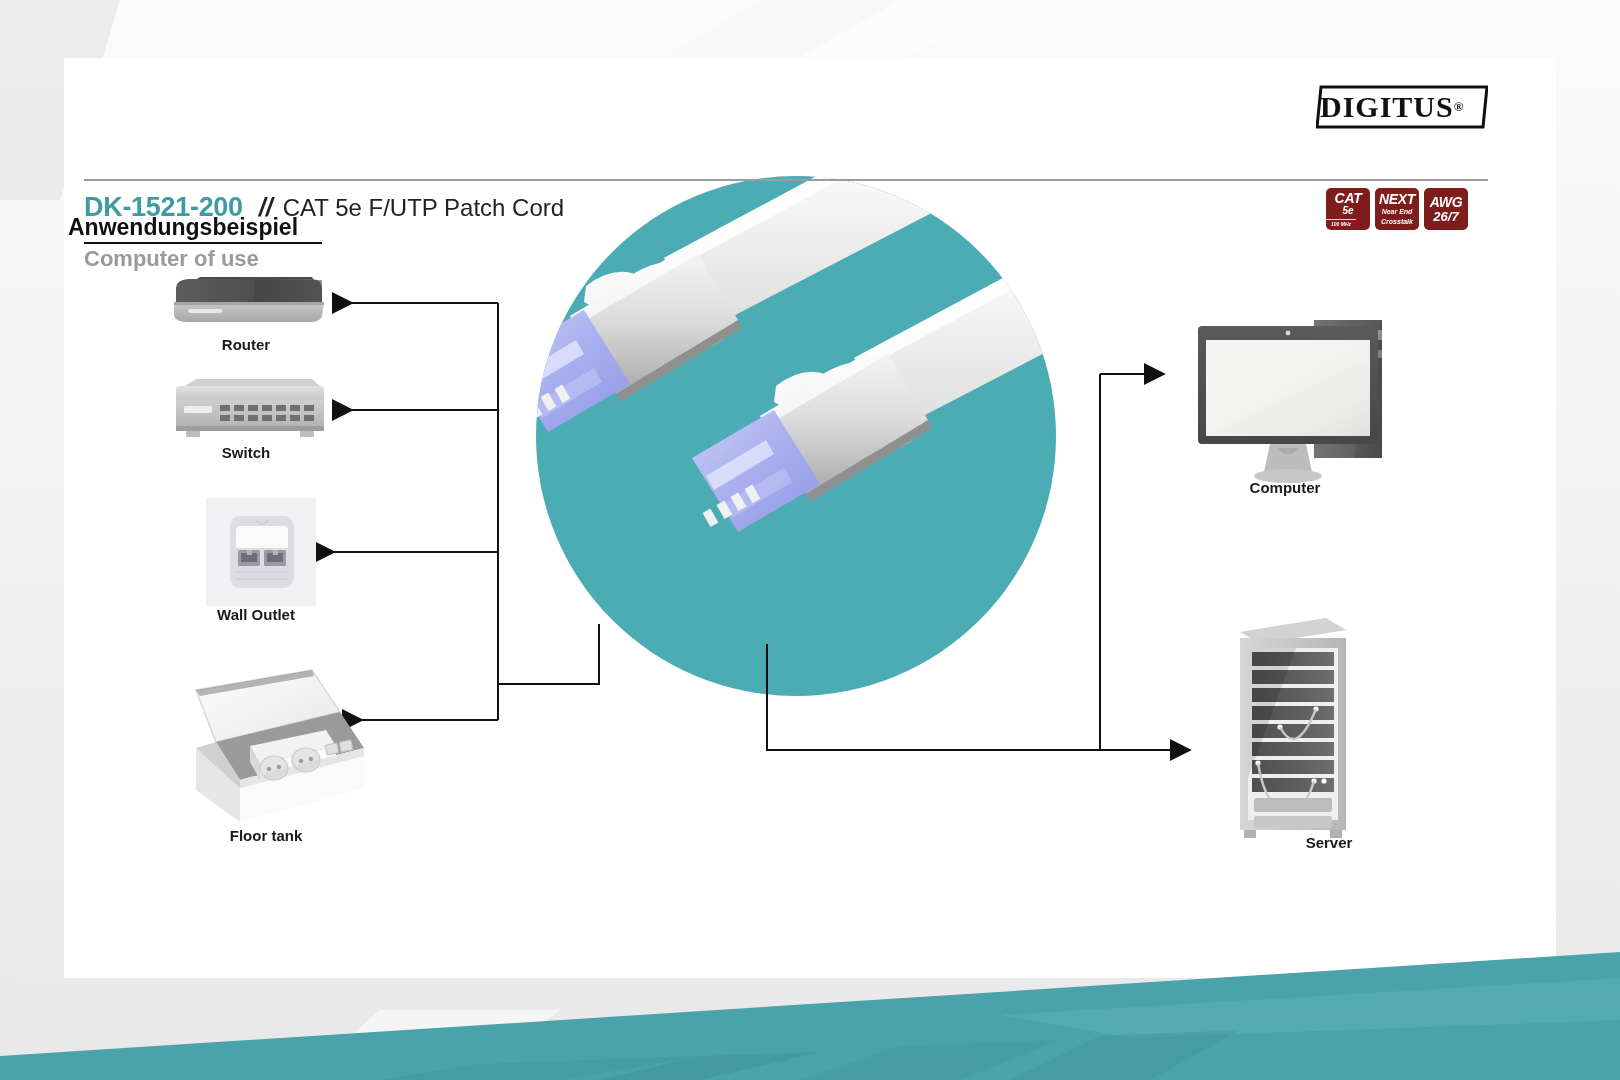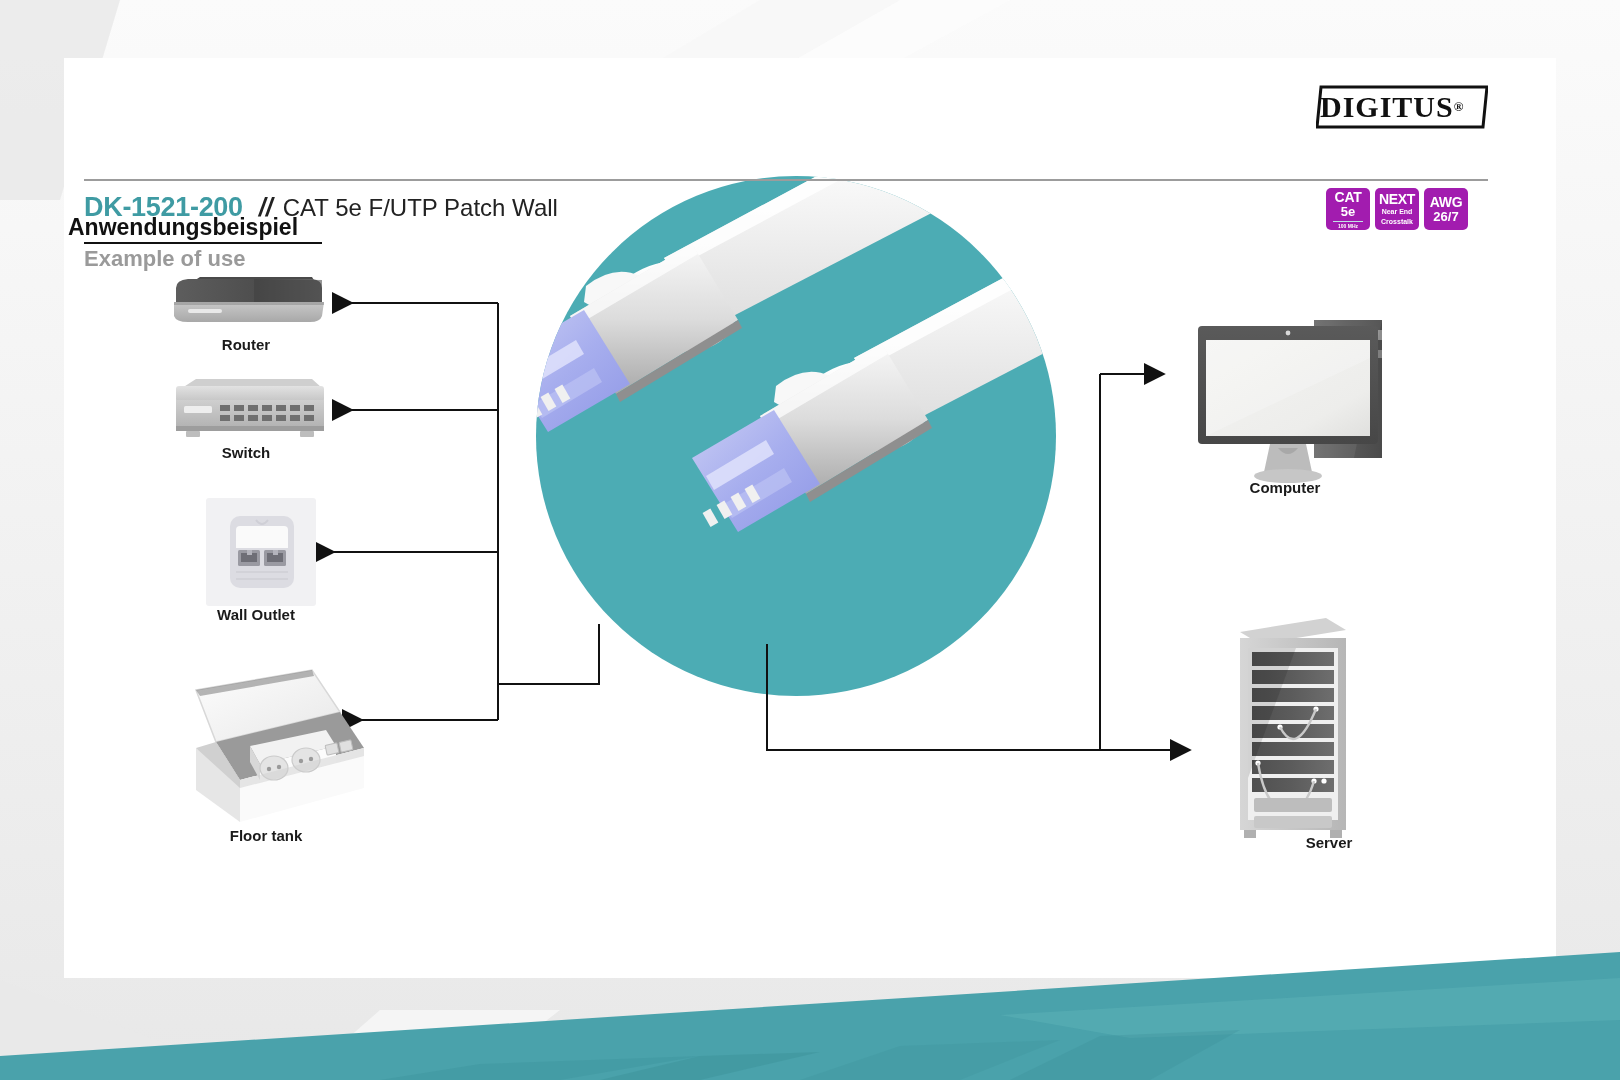--- a/index.html
+++ b/index.html
@@ -30,26 +30,26 @@
 
   .title-row{position:absolute;left:84px;top:144px;z-index:5;display:flex;align-items:baseline;}
   .title-sku{font-size:27px;font-weight:bold;color:#3f9ba3;letter-spacing:-.3px;margin-top:48px;}
   .title-sep{font-size:25px;color:#222;margin:0 10px 0 16px;font-style:italic;font-weight:600;}
   .title-name{font-size:24px;color:#222;}
   .title-rule{position:absolute;left:84px;top:179px;width:1404px;height:2px;background:#9c9c9c;z-index:5;}
 
   
   .badges{position:absolute;left:1326px;top:188px;display:flex;gap:5px;z-index:5;}
   .badge{
-    width:44px;height:42px;background:#a21caf;border-radius:5px;color:#fff;
-    display:flex;flex-direction:column;align-items:center;justify-content:center;
-    line-height:1;text-align:center;
+    width:44px;height:42px;background:#7f1d1d;border-radius:5px;color:#fff;
+    display:flex;flex-direction:column;justify-content:center;
+    line-height:1;text-align:center;font-style:italic;
   }
   .badge .b1{font-size:14px;font-weight:bold;letter-spacing:-.3px;}
-  .badge .b2{font-size:13px;font-weight:bold;margin-top:1px;}
+  .badge .b2{font-size:10px;font-weight:bold;margin-top:1px;}
   .badge .b3{font-size:5px;font-weight:bold;margin-top:3px;border-top:1px solid #bfe2e5;padding-top:2px;width:30px;}
   .badge .bsm{font-size:7px;font-weight:bold;line-height:1.15;margin-top:2px;}
   .badge .bnum{font-size:13px;font-weight:bold;margin-top:1px;}
 
   
   .sec-de{position:absolute;left:68px;top:214px;font-size:23px;font-weight:bold;color:#111;z-index:5;}
   .sec-de-rule{position:absolute;left:84px;top:242px;width:238px;height:2px;background:#111;z-index:5;}
   .sec-en{position:absolute;left:84px;top:246px;font-size:22px;font-weight:bold;color:#9a9a9a;z-index:5;}
 
   
@@ -100,21 +100,21 @@
   </svg>
   <div class="logo-text">
       <span>DIGITUS</span>
       <span class="logo-reg">®</span>
     </div>
 </div>
 
 <div class="title-row">
   <span class="title-sku">DK-1521-200</span>
   <span class="title-sep">//</span>
-  <span class="title-name">CAT 5e F/UTP Patch Wall</span>
+  <span class="title-name">CAT 5e F/UTP Patch Cord</span>
 </div>
 <div class="title-rule"></div>
 
 <div class="badges">
   <div class="badge">
     <div class="b1">CAT</div>
     <div class="b2">5e</div>
     <div class="b3">100 MHz</div>
   </div>
   <div class="badge">
@@ -123,21 +123,21 @@
     <div class="bsm">Crosstalk</div>
   </div>
   <div class="badge">
     <div class="b1">AWG</div>
     <div class="bnum">26/7</div>
   </div>
 </div>
 
 <div class="sec-de">Anwendungsbeispiel</div>
 <div class="sec-de-rule"></div>
-<div class="sec-en">Example of use</div>
+<div class="sec-en">Computer of use</div>
 
 <svg id="diagram" viewBox="0 0 1492 920" preserveAspectRatio="none">
   <defs>
     <linearGradient id="routerTop" x1="0" y1="0" x2="1" y2="0">
       <stop offset="0" stop-color="#5d5d5d"></stop>
         <stop offset="0.55" stop-color="#4e4e4e"></stop>
         <stop offset="1" stop-color="#6b6b6b"></stop>
     </linearGradient>
     <linearGradient id="routerBase" x1="0" y1="0" x2="0" y2="1">
       <stop offset="0" stop-color="#c9c9c9"></stop>

